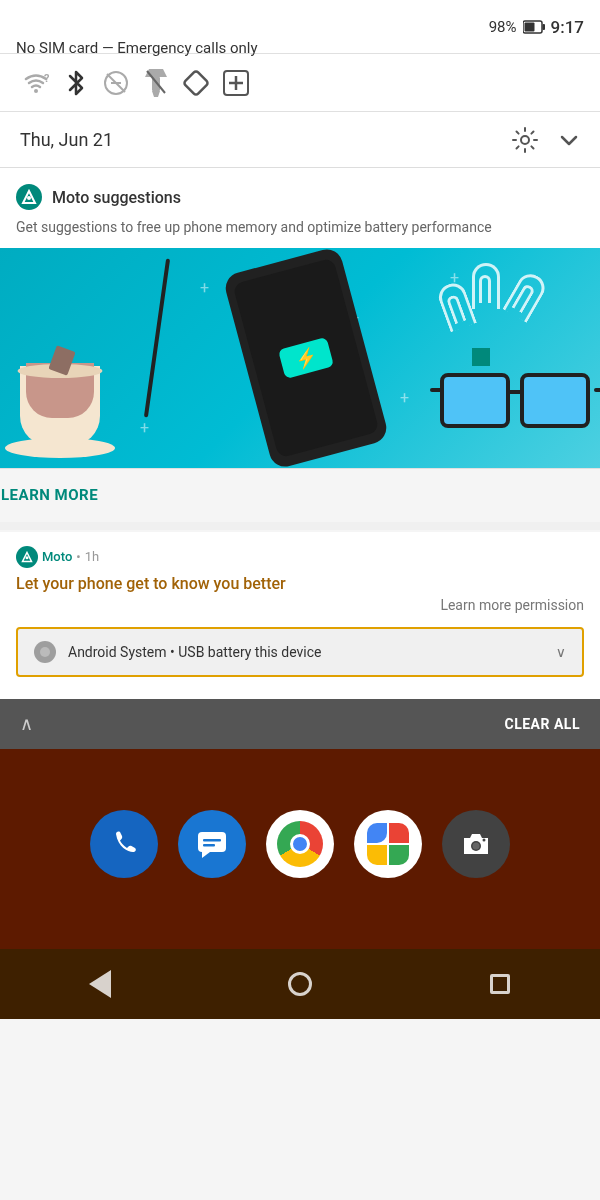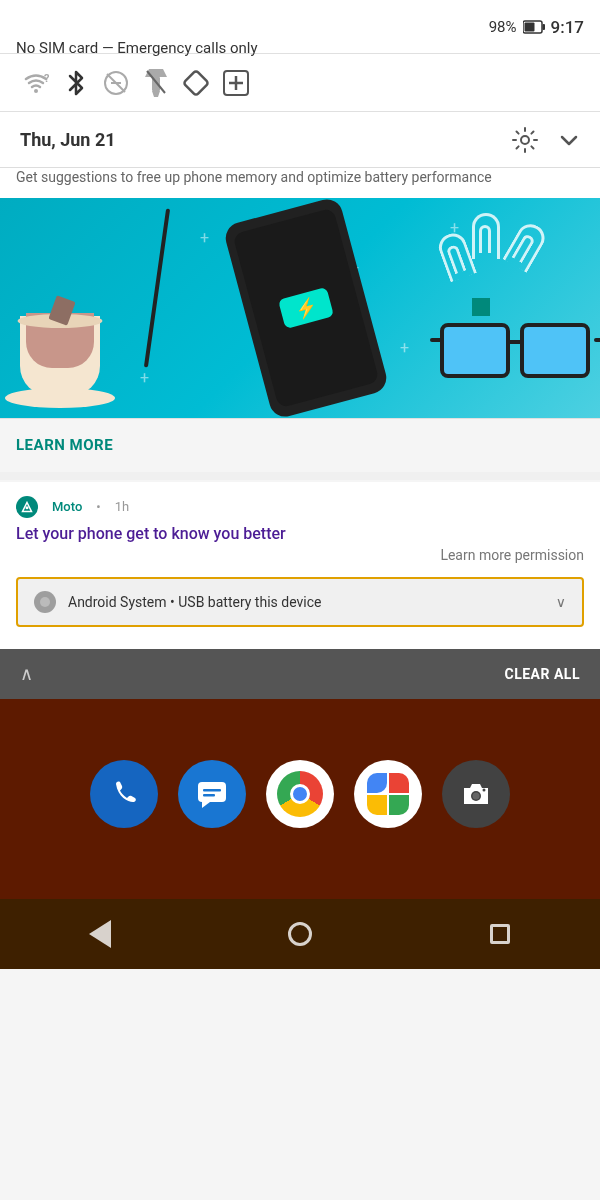--- a/index.html
+++ b/index.html
@@ -64,21 +64,21 @@
       height: 56px;
       display: flex;
       align-items: center;
       justify-content: space-between;
       padding: 0 20px;
       border-bottom: 1px solid #ddd;
     }
     #date-bar .date-text {
       font-size: 18px;
       color: #333;
-      font-weight: 700;
+      font-weight: 400;
       text-align: center;
     }
     #date-bar .date-icons {
       display: flex;
       align-items: center;
       gap: 20px;
     }
 
     
     #notification-panel {
@@ -277,56 +277,56 @@
     }
     
     .plus-dot {
       position: absolute;
       color: rgba(255,255,255,0.5);
       font-size: 16px;
     }
 
     .learn-more-section {
       background: #f5f5f5;
-      padding: 16px 16px;
+      padding: 16px 1px;
       border-top: 1px solid #e0e0e0;
     }
     .learn-more-btn {
       font-size: 15px;
       font-weight: 700;
       color: #00897b;
       text-transform: uppercase;
       letter-spacing: 0.5px;
       cursor: pointer;
     }
 
     
     .notification-card {
       background: #fff;
       margin-top: 2px;
       padding: 14px 16px;
     }
     .notif-header {
       display: flex;
       align-items: center;
-      gap: 14px;
+      gap: 4px;
       margin-bottom: 6px;
     }
     .notif-app-name {
       font-size: 13px;
       color: #00897b;
       font-weight: 500;
     }
     .notif-time {
       font-size: 13px;
       color: #999;
     }
     .notif-title {
       font-size: 16px;
-      color: #4c1d95;
+      color: #a16207;
       font-weight: 500;
       margin-bottom: 4px;
     }
     .notif-subtitle {
       font-size: 14px;
       color: #777;
       text-align: right;
     }
 
     
@@ -563,20 +563,29 @@
     </svg>
     <svg width="22" height="22" viewBox="0 0 22 22" style="cursor:pointer;">
       <polyline points="4,8 11,15 18,8" stroke="#555" stroke-width="2.5" fill="none" stroke-linecap="round" stroke-linejoin="round"></polyline>
     </svg>
   </div>
 </div>
 
 <div id="notification-panel">
 
   <div class="moto-suggestion-card">
+    <div class="card-header">
+      <div class="moto-icon">
+        <svg width="16" height="16" viewBox="0 0 16 16">
+          <polygon points="8,2 14,14 2,14" fill="none" stroke="white" stroke-width="2"></polygon>
+          <circle cx="8" cy="9" r="2" fill="white"></circle>
+        </svg>
+      </div>
+      <span class="card-title">Moto suggestions</span>
+    </div>
     <div class="card-description">Get suggestions to free up phone memory and optimize battery performance</div>
 
     <div class="card-image">
       <div class="scene">
 
         <span class="plus-dot" style="top:30px;left:200px;">+</span>
         <span class="plus-dot" style="top:60px;left:350px;">+</span>
         <span class="plus-dot" style="top:140px;left:400px;">+</span>
         <span class="plus-dot" style="top:20px;left:450px;">+</span>
         <span class="plus-dot" style="top:170px;left:140px;">+</span>

